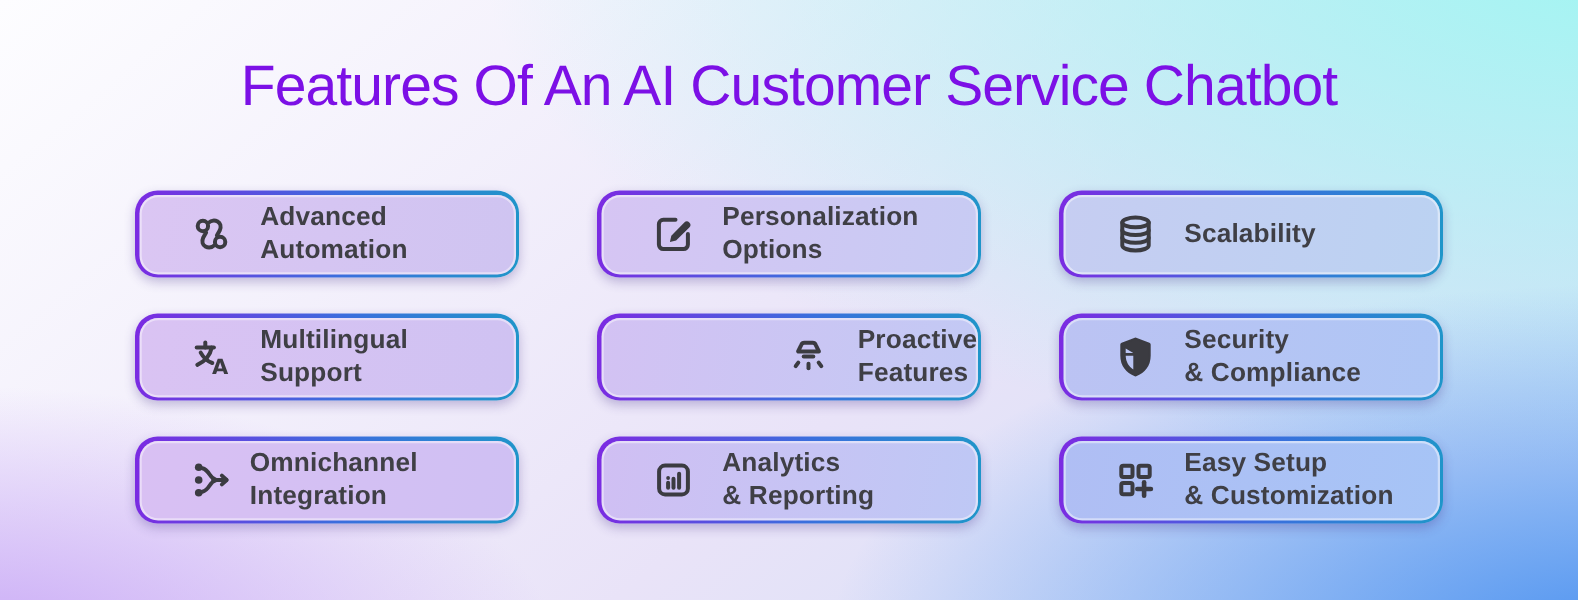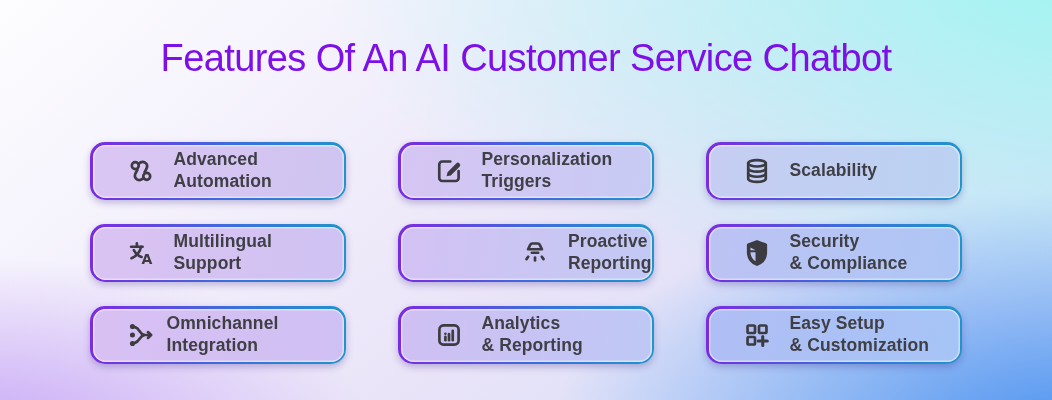--- a/index.html
+++ b/index.html
@@ -16,21 +16,21 @@
       radial-gradient(78% 95% at -2% 110%, var(--bg-bl) 0%, rgba(199,166,246,0) 48%),
       radial-gradient(120% 140% at 105% -8%, var(--bg-tr) 0%, rgba(159,246,242,0) 62%),
       linear-gradient(140deg, var(--bg-tl) 0%, #e9e3f8 58%, #cfe0f8 100%);
   }
   .title {
     margin:0; padding-top:37px; text-align:center;
     font-size:38px; font-weight:normal; letter-spacing:-0.6px;
     color:var(--title-color);
   }
   .grid {
-    position:absolute; left:90px; top:142px;
+    position:absolute; left:90px; top:127px;
     display:grid; grid-template-columns:repeat(3, 256px);
     column-gap:52px; row-gap:24px;
   }
   .card {
     border-radius:15px; padding:2.5px; height:58px; box-sizing:border-box;
     background:linear-gradient(95deg, var(--bdr-from) 0%, var(--bdr-mid) 55%, var(--bdr-to) 100%);
     box-shadow:0 3px 7px rgba(70,50,140,0.30);
   }
   .card-inner {
     border-radius:12.5px; height:100%; box-sizing:border-box;
@@ -74,21 +74,21 @@
     <div class="card">
       <div class="card-inner" style="background: linear-gradient(100deg, rgb(214, 197, 243), rgb(199, 203, 243));">
         <span class="icon">
           <svg viewBox="0 0 24 24">
             <path d="M19.2 12 V17.3 a2.2 2.2 0 0 1 -2.2 2.2 H6.9 a2.2 2.2 0 0 1 -2.2 -2.2 V7.1 a2.2 2.2 0 0 1 2.2 -2.2 H13"></path>
             <path class="f" d="M10.9 12.9 L17.4 6.3 a1.75 1.75 0 0 1 2.5 2.5 L13.3 15.3 l-3.1 0.7 z"></path>
           </svg>
         </span>
         <span class="label">
           <span>Personalization</span>
-          <span>Triggers</span>
+          <span>Options</span>
         </span>
       </div>
     </div>
 
     <div class="card">
       <div class="card-inner" style="background: linear-gradient(100deg, rgb(198, 205, 242), rgb(187, 210, 242));">
         <span class="icon">
           <svg viewBox="0 0 24 24">
             <ellipse cx="12" cy="6.2" rx="6.6" ry="2.4"></ellipse>
             <path d="M5.4 6.2 V17.8 c0 1.33 2.95 2.4 6.6 2.4 s6.6 -1.07 6.6 -2.4 V6.2"></path>
@@ -126,21 +126,21 @@
           <svg viewBox="0 0 24 24">
             <path d="M6.8 9.2 H17.2 L15.6 5.9 A1.7 1.7 0 0 0 14.1 4.9 H9.9 A1.7 1.7 0 0 0 8.4 5.9 Z"></path>
             <path d="M9.6 11.8 H14.4"></path>
             <path d="M6.9 14.8 L5.6 16.6"></path>
             <path d="M12 15.4 V17.6"></path>
             <path d="M17.1 14.8 L18.4 16.6"></path>
           </svg>
         </span>
         <span class="label">
           <span>Proactive</span>
-          <span>Reporting</span>
+          <span>Features</span>
         </span>
       </div>
     </div>
 
     <div class="card">
       <div class="card-inner" style="background: linear-gradient(100deg, rgb(188, 195, 243), rgb(174, 198, 245));">
         <span class="icon">
           <svg viewBox="0 0 24 24">
             <path d="M12 3.3 L5.4 5.8 V11.2 C5.4 15.9 8.1 19.3 12 20.7 C15.9 19.3 18.6 15.9 18.6 11.2 V5.8 Z"></path>
             <path class="f" fill-rule="evenodd" d="M12 3.3 L5.4 5.8 V11.2 C5.4 15.9 8.1 19.3 12 20.7 C15.9 19.3 18.6 15.9 18.6 11.2 V5.8 Z M10.9 11.4 H7.1 C7.2 14.5 8.7 16.9 10.9 18.2 Z M10.9 10 L7.1 7.8 V10 Z"></path>

